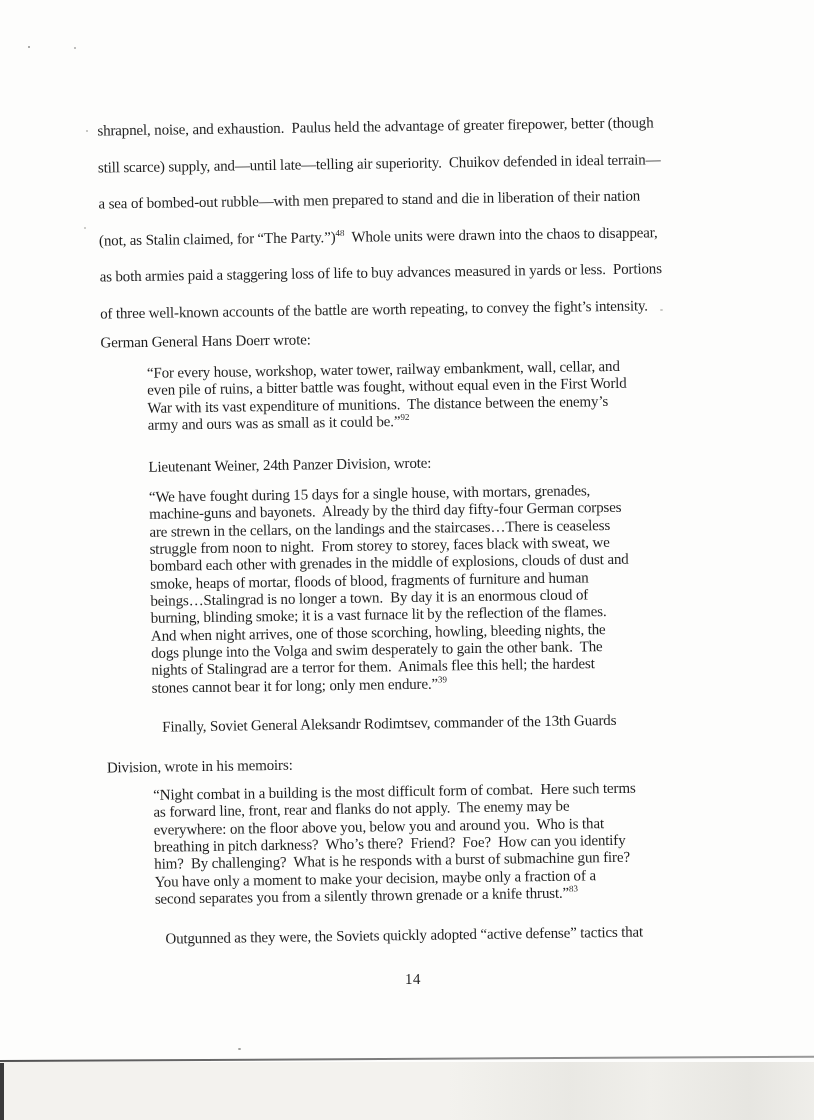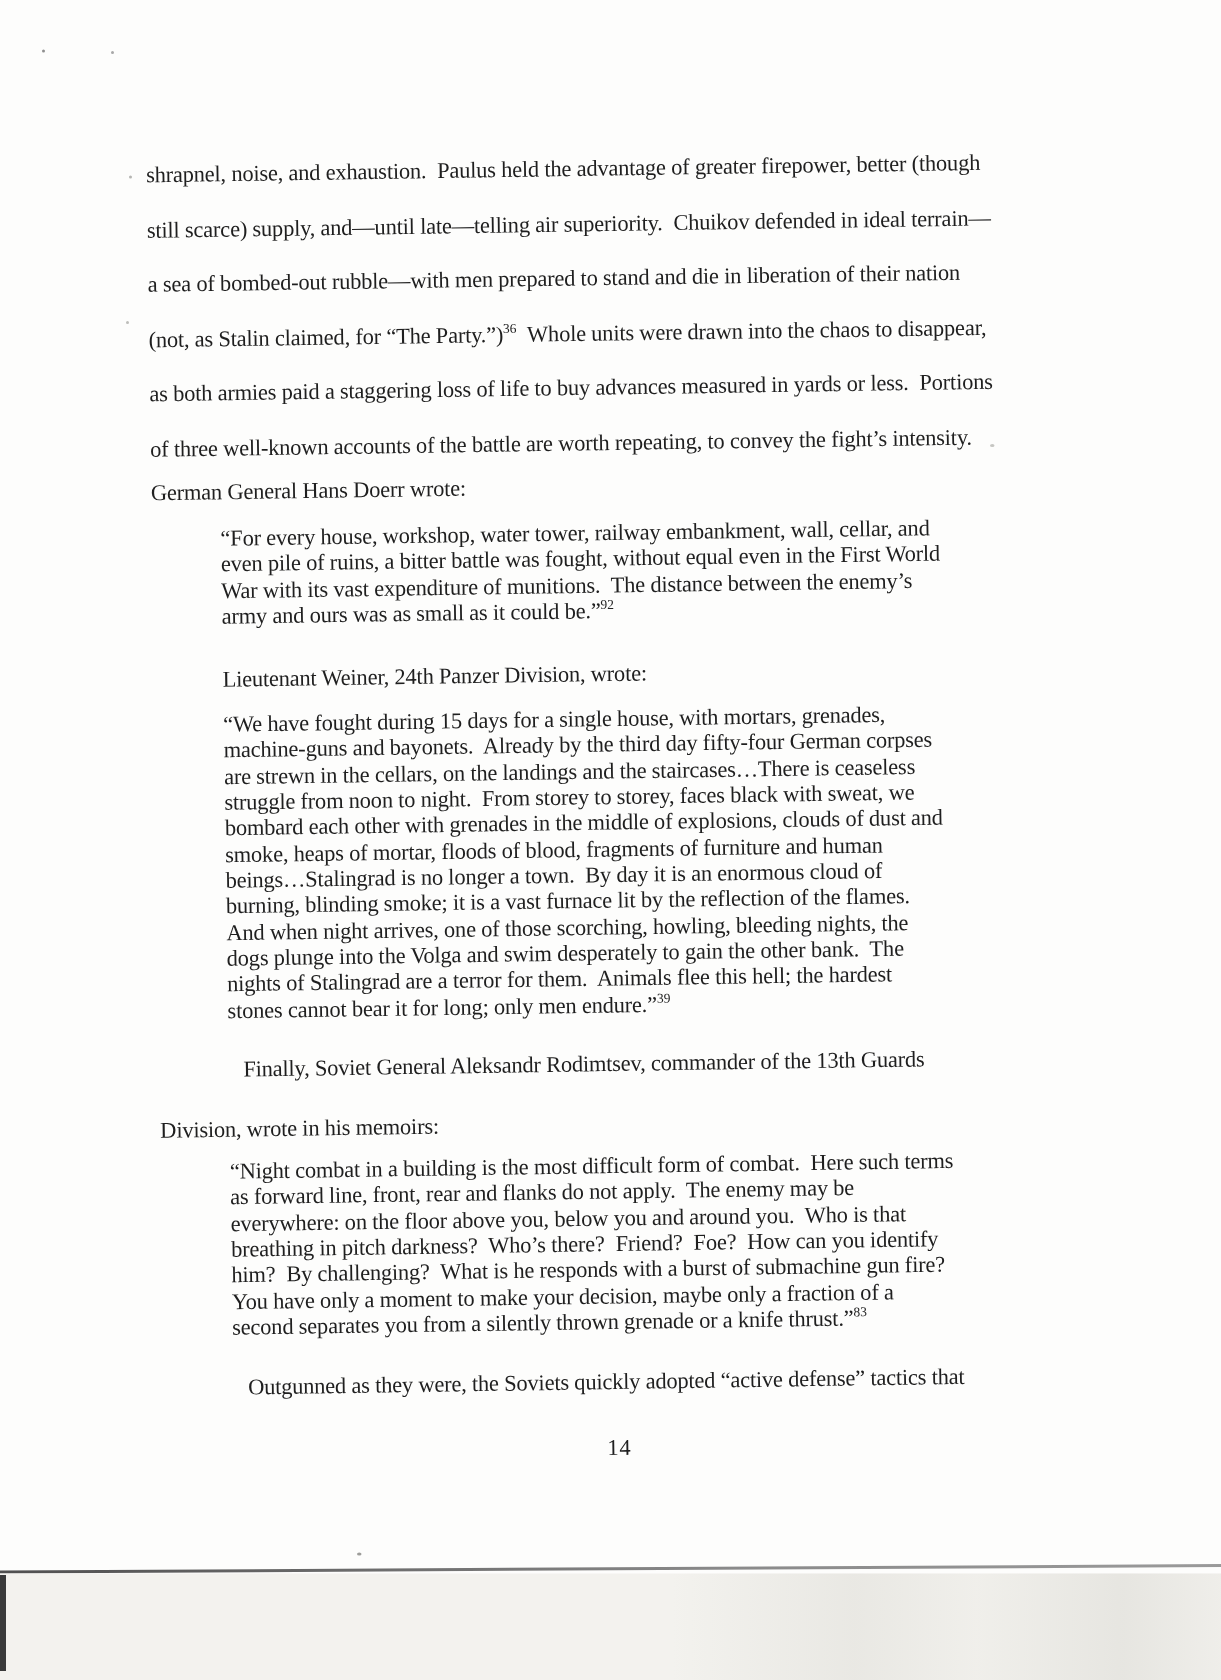--- a/index.html
+++ b/index.html
@@ -2,21 +2,21 @@
 <html><head>
 <meta charset="utf-8">
 <style>
   html,body{margin:0;padding:0;}
   body{
     width:814px;height:1120px;position:relative;overflow:hidden;
     background:#fdfdfc;
     font-family:"Liberation Serif","DejaVu Serif",serif;
     color:#1f1f1f;
   }
-  .page{position:absolute;inset:0;}
+  .page{position:absolute;inset:0;margin-top:13px;}
   .content{
     position:absolute;inset:0;
     transform:rotate(-0.85deg);
     transform-origin:407px 560px;
   }
   .line{white-space:pre;font-size:15px;letter-spacing:-0.15px;}
   .body-block{position:absolute;left:104px;width:640px;}
   .body-block .line{line-height:36.6px;}
   .single{position:absolute;}
   .single .line{line-height:20px;}
@@ -54,21 +54,21 @@
 </head>
 <body>
 
 <div class="page">
   <div class="content">
 
     <div class="body-block" style="top:95px;">
       <div class="line">shrapnel, noise, and exhaustion.  Paulus held the advantage of greater firepower, better (though</div>
       <div class="line">still scarce) supply, and—until late—telling air superiority.  Chuikov defended in ideal terrain—</div>
       <div class="line">a sea of bombed-out rubble—with men prepared to stand and die in liberation of their nation</div>
-      <div class="line"><span>(not, as Stalin claimed, for “The Party.”)</span><sup class="fn">36</sup><span>  Whole units were drawn into the chaos to disappear,</span></div>
+      <div class="line"><span>(not, as Stalin claimed, for “The Party.”)</span><sup class="fn">48</sup><span>  Whole units were drawn into the chaos to disappear,</span></div>
       <div class="line">as both armies paid a staggering loss of life to buy advances measured in yards or less.  Portions</div>
       <div class="line">of three well-known accounts of the battle are worth repeating, to convey the fight’s intensity.</div>
     </div>
 
     <div class="single" style="left:104px;top:315px;">
       <div class="line">German General Hans Doerr wrote:</div>
     </div>
 
     <div class="quote" style="top:348px;">
       <div class="line">“For every house, workshop, water tower, railway embankment, wall, cellar, and</div>

